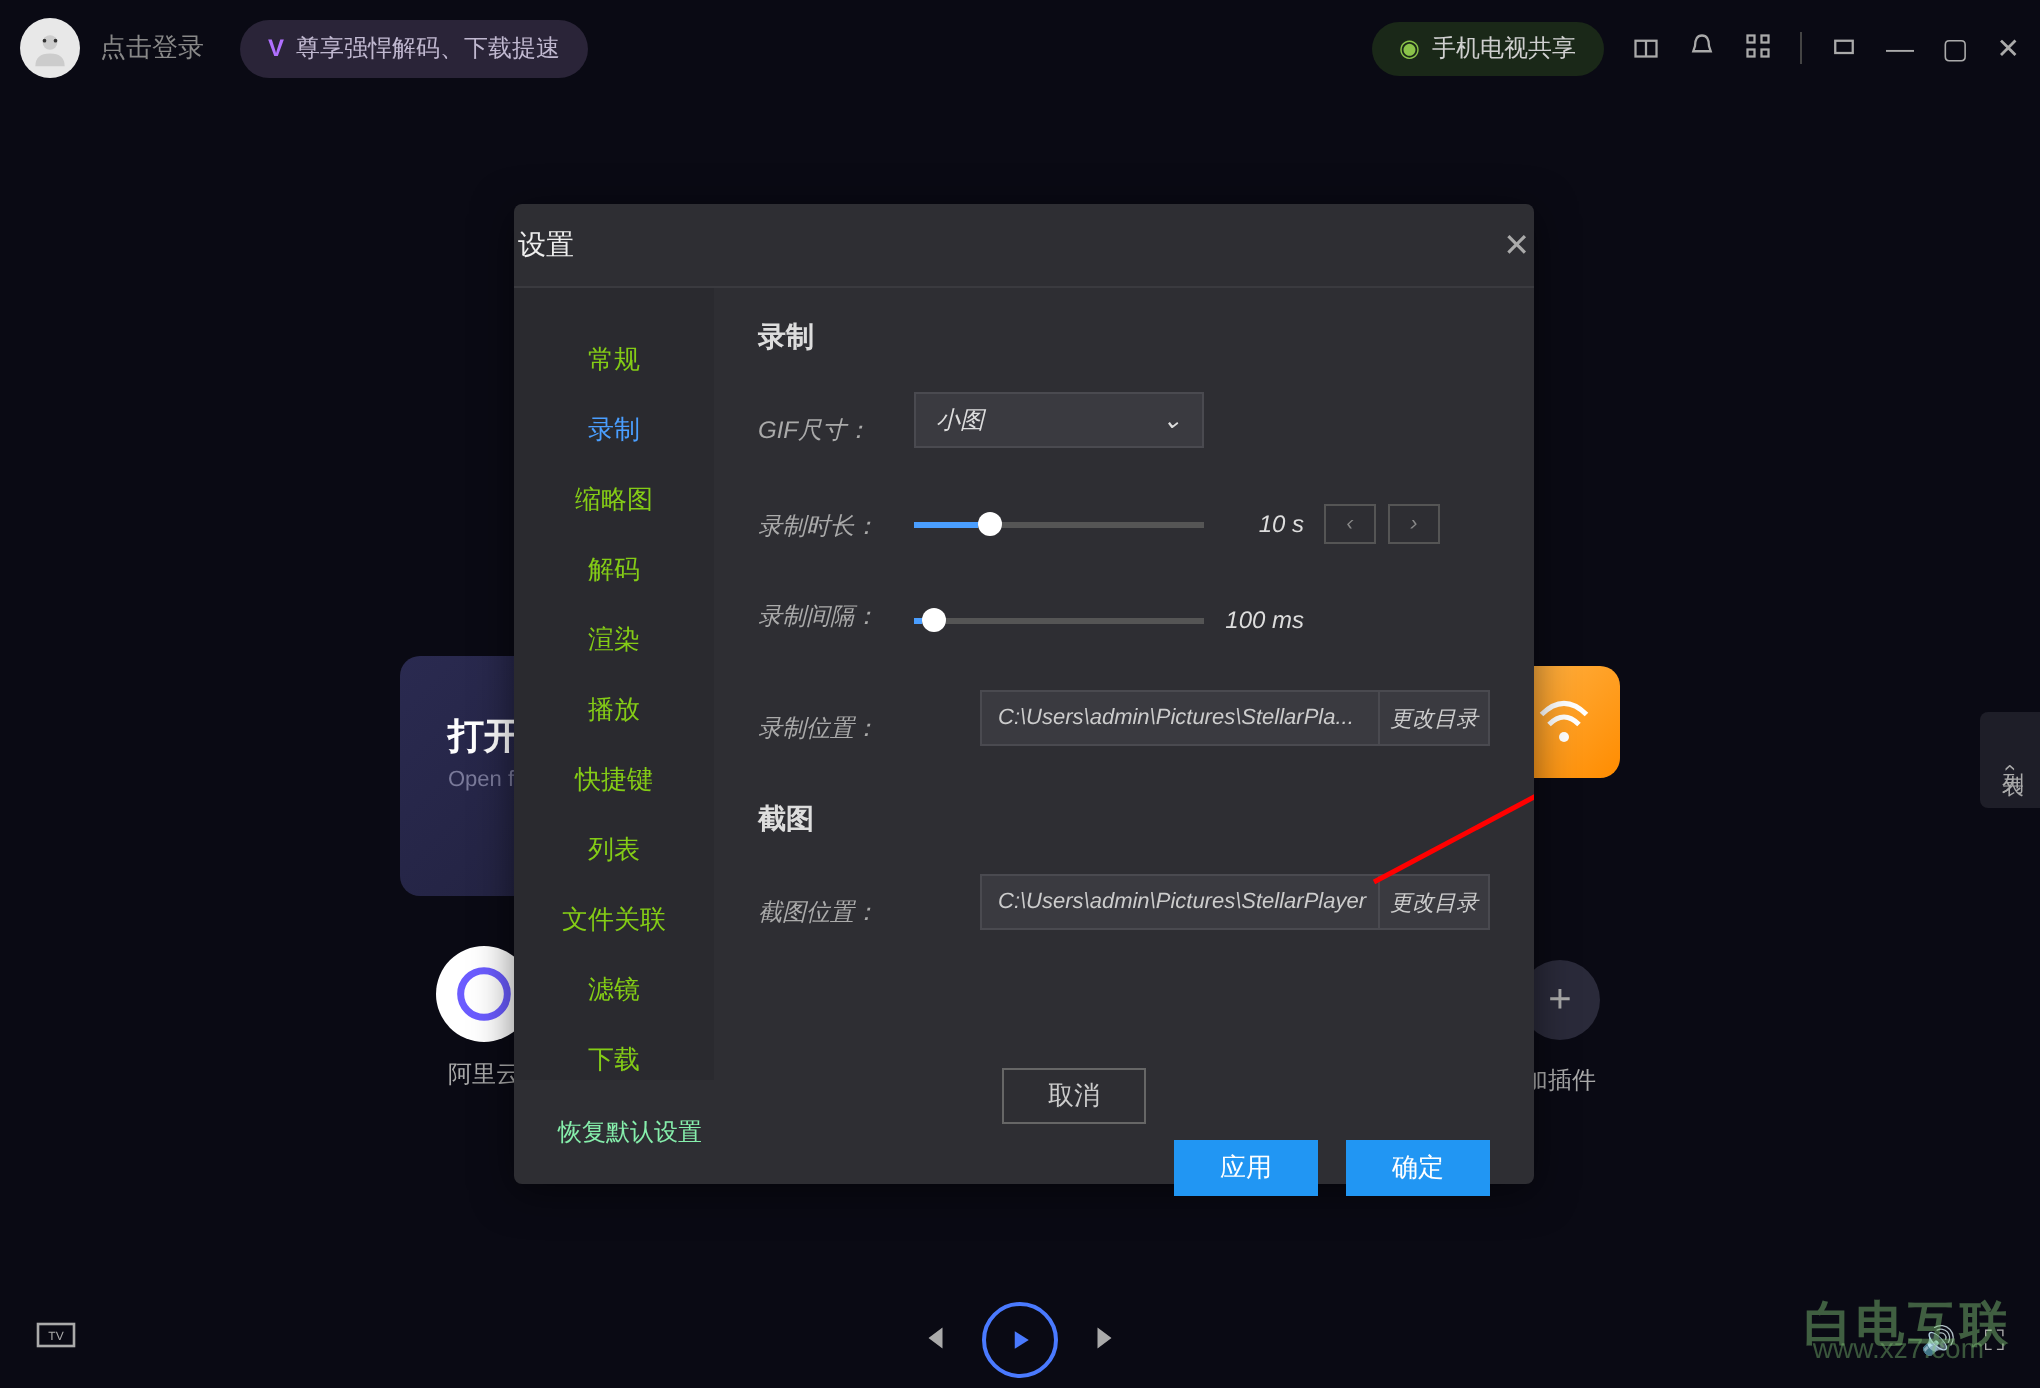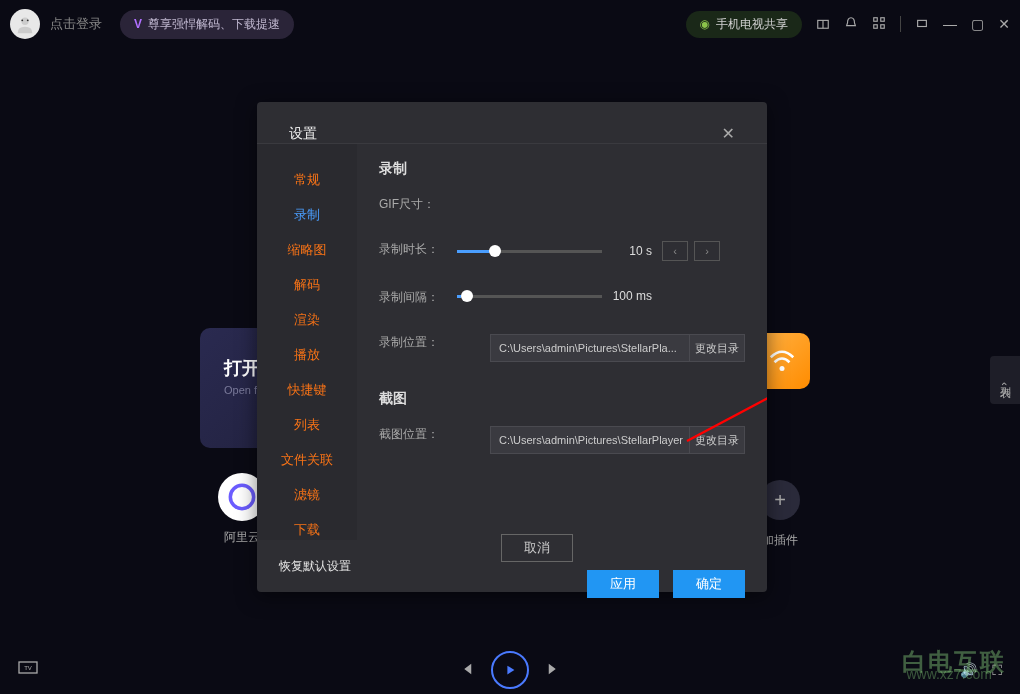--- a/index.html
+++ b/index.html
@@ -34,46 +34,46 @@
 
 .bottombar { position: absolute; bottom: 0; left: 0; right: 0; height: 48px; display: flex; align-items: center; padding: 0 18px; }
 .bottom-left { display: flex; align-items: center; }
 .bottom-center { position: absolute; left: 50%; transform: translateX(-50%); display: flex; align-items: center; gap: 18px; }
 .play-btn { width: 38px; height: 38px; border: 2px solid #4a7aff; border-radius: 50%; display: flex; align-items: center; justify-content: center; }
 .bottom-right { margin-left: auto; display: flex; align-items: center; gap: 14px; }
 .watermark { position: absolute; right: 14px; bottom: 16px; color: rgba(130, 200, 120, 0.45); font-size: 24px; font-weight: bold; letter-spacing: 2px; pointer-events: none; }
 .watermark-url { position: absolute; right: 28px; bottom: 12px; color: rgba(130, 200, 120, 0.4); font-size: 14px; pointer-events: none; margin-left: 12px; }
 
 .modal { position: absolute; left: 257px; top: 102px; width: 510px; height: 490px; background: #2e2e33; border-radius: 4px; box-shadow: 0 4px 20px rgba(0,0,0,0.5); display: flex; flex-direction: column; }
-.modal-header { height: 42px; display: flex; align-items: flex-end; padding: 0 32px; border-bottom: 1px solid #3a3a3f; }
+.modal-header { height: 42px; display: flex; align-items: center; padding: 0 2px; border-bottom: 1px solid #3a3a3f; }
 .modal-title { color: #eee; font-size: 14px; }
 .modal-close { margin-left: auto; color: #aaa; cursor: pointer; font-size: 16px; }
 .modal-body { flex: 1; display: flex; overflow: hidden; }
 .modal-sidebar { width: 100px; background: #2a2a2f; padding-top: 18px; }
-.sb-item { height: 35px; display: flex; align-items: center; justify-content: center; color: #f97316; font-size: 13px; cursor: pointer; }
+.sb-item { height: 35px; display: flex; align-items: center; justify-content: center; color: #84cc16; font-size: 13px; cursor: pointer; }
 .sb-item.active { color: #4a9eff; }
 .modal-content { flex: 1; padding: 16px 22px 8px 22px; overflow-y: auto; position: relative; color: #ccc; font-size: 13px; }
 .modal-content::-webkit-scrollbar { width: 6px; }
 .modal-content::-webkit-scrollbar-thumb { background: #555; }
 .section-title { color: #ddd; font-size: 14px; font-weight: bold; margin-bottom: 18px; }
-.row { display: flex; align-items: flex-start; margin-bottom: 28px; }
+.row { display: flex; align-items: flex-end; margin-bottom: 28px; font-style: italic; }
 .row-label { width: 78px; color: #aaa; font-size: 12px; }
 .select-box { width: 145px; height: 28px; background: #3a3a40; border: 1px solid #4a4a50; display: flex; align-items: center; padding: 0 10px; font-size: 12px; color: #ddd; justify-content: space-between; }
 .slider-wrap { flex: 1; display: flex; align-items: center; }
 .slider-track { width: 145px; height: 3px; background: #555; position: relative; }
 .slider-fill { height: 100%; background: #4a9eff; }
 .slider-thumb { position: absolute; top: -5px; width: 12px; height: 12px; border-radius: 50%; background: #fff; }
 .slider-val { width: 50px; text-align: right; font-size: 12px; color: #ddd; }
 .step-btns { display: flex; gap: 6px; margin-left: 10px; }
 .step-btn { width: 26px; height: 20px; border: 1px solid #555; display: flex; align-items: center; justify-content: center; color: #888; font-size: 11px; cursor: pointer; }
 .path-input { flex: 1; height: 28px; background: #3a3a40; border: 1px solid #4a4a50; padding: 0 8px; font-size: 11px; color: #ccc; display: flex; align-items: center; overflow: hidden; white-space: nowrap; margin-left: 33px; }
 .change-dir { width: 56px; height: 28px; border: 1px solid #4a4a50; display: flex; align-items: center; justify-content: center; font-size: 11px; color: #ccc; cursor: pointer; background: #3a3a40; margin-left: -1px; }
 .arrow-annotation { position: absolute; left: 320px; top: 212px; width: 170px; height: 90px; pointer-events: none; }
 .modal-footer { height: 52px; display: flex; align-items: center; padding: 0 22px; gap: 16px; }
-.reset-link { color: #e5e5e5; font-size: 12px; cursor: pointer; }
+.reset-link { color: #86efac; font-size: 12px; cursor: pointer; }
 .footer-btns { margin-left: auto; display: flex; gap: 14px; }
 .btn { width: 72px; height: 28px; display: flex; align-items: center; justify-content: center; font-size: 13px; cursor: pointer; }
 .btn-outline { border: 1px solid #666; color: #ccc; }
 .btn-primary { background: #2196f3; color: #fff; margin-top: 36px; }
 </style>
 </head>
 <body>
 
 <div class="titlebar">
   <div class="avatar">
@@ -195,20 +195,24 @@
       <div class="sb-item">快捷键</div>
       <div class="sb-item">列表</div>
       <div class="sb-item">文件关联</div>
       <div class="sb-item">滤镜</div>
       <div class="sb-item">下载</div>
     </div>
     <div class="modal-content">
       <div class="section-title">录制</div>
       <div class="row">
         <div class="row-label">GIF尺寸：</div>
+        <div class="select-box">
+          <span>小图</span>
+          <span>⌄</span>
+        </div>
       </div>
       <div class="row">
         <div class="row-label">录制时长：</div>
         <div class="slider-wrap">
           <div class="slider-track">
             <div class="slider-fill" style="width:22%"></div>
             <div class="slider-thumb" style="left:22%"></div>
           </div>
           <div class="slider-val">10 s</div>
           <div class="step-btns">

